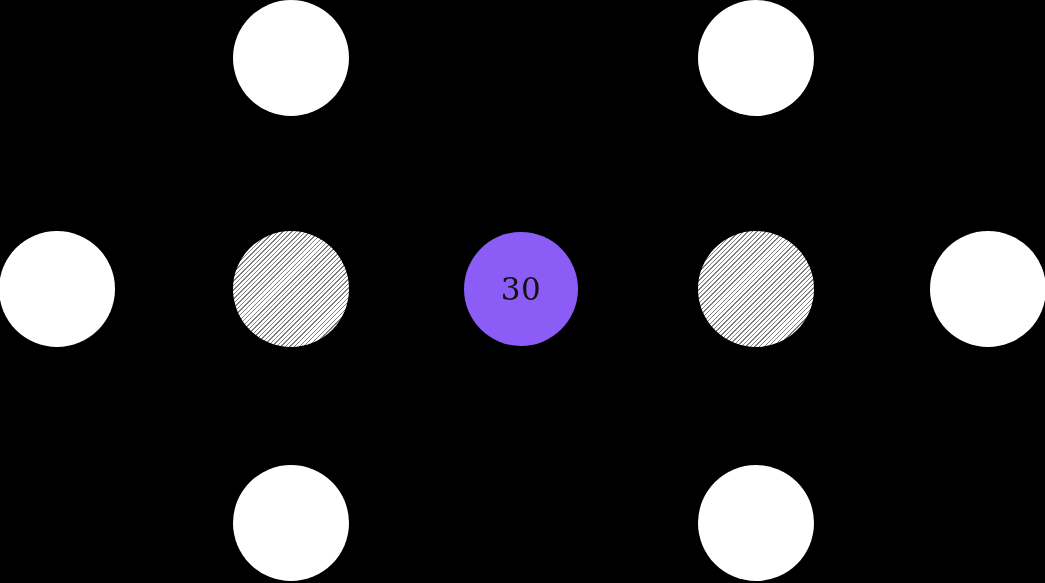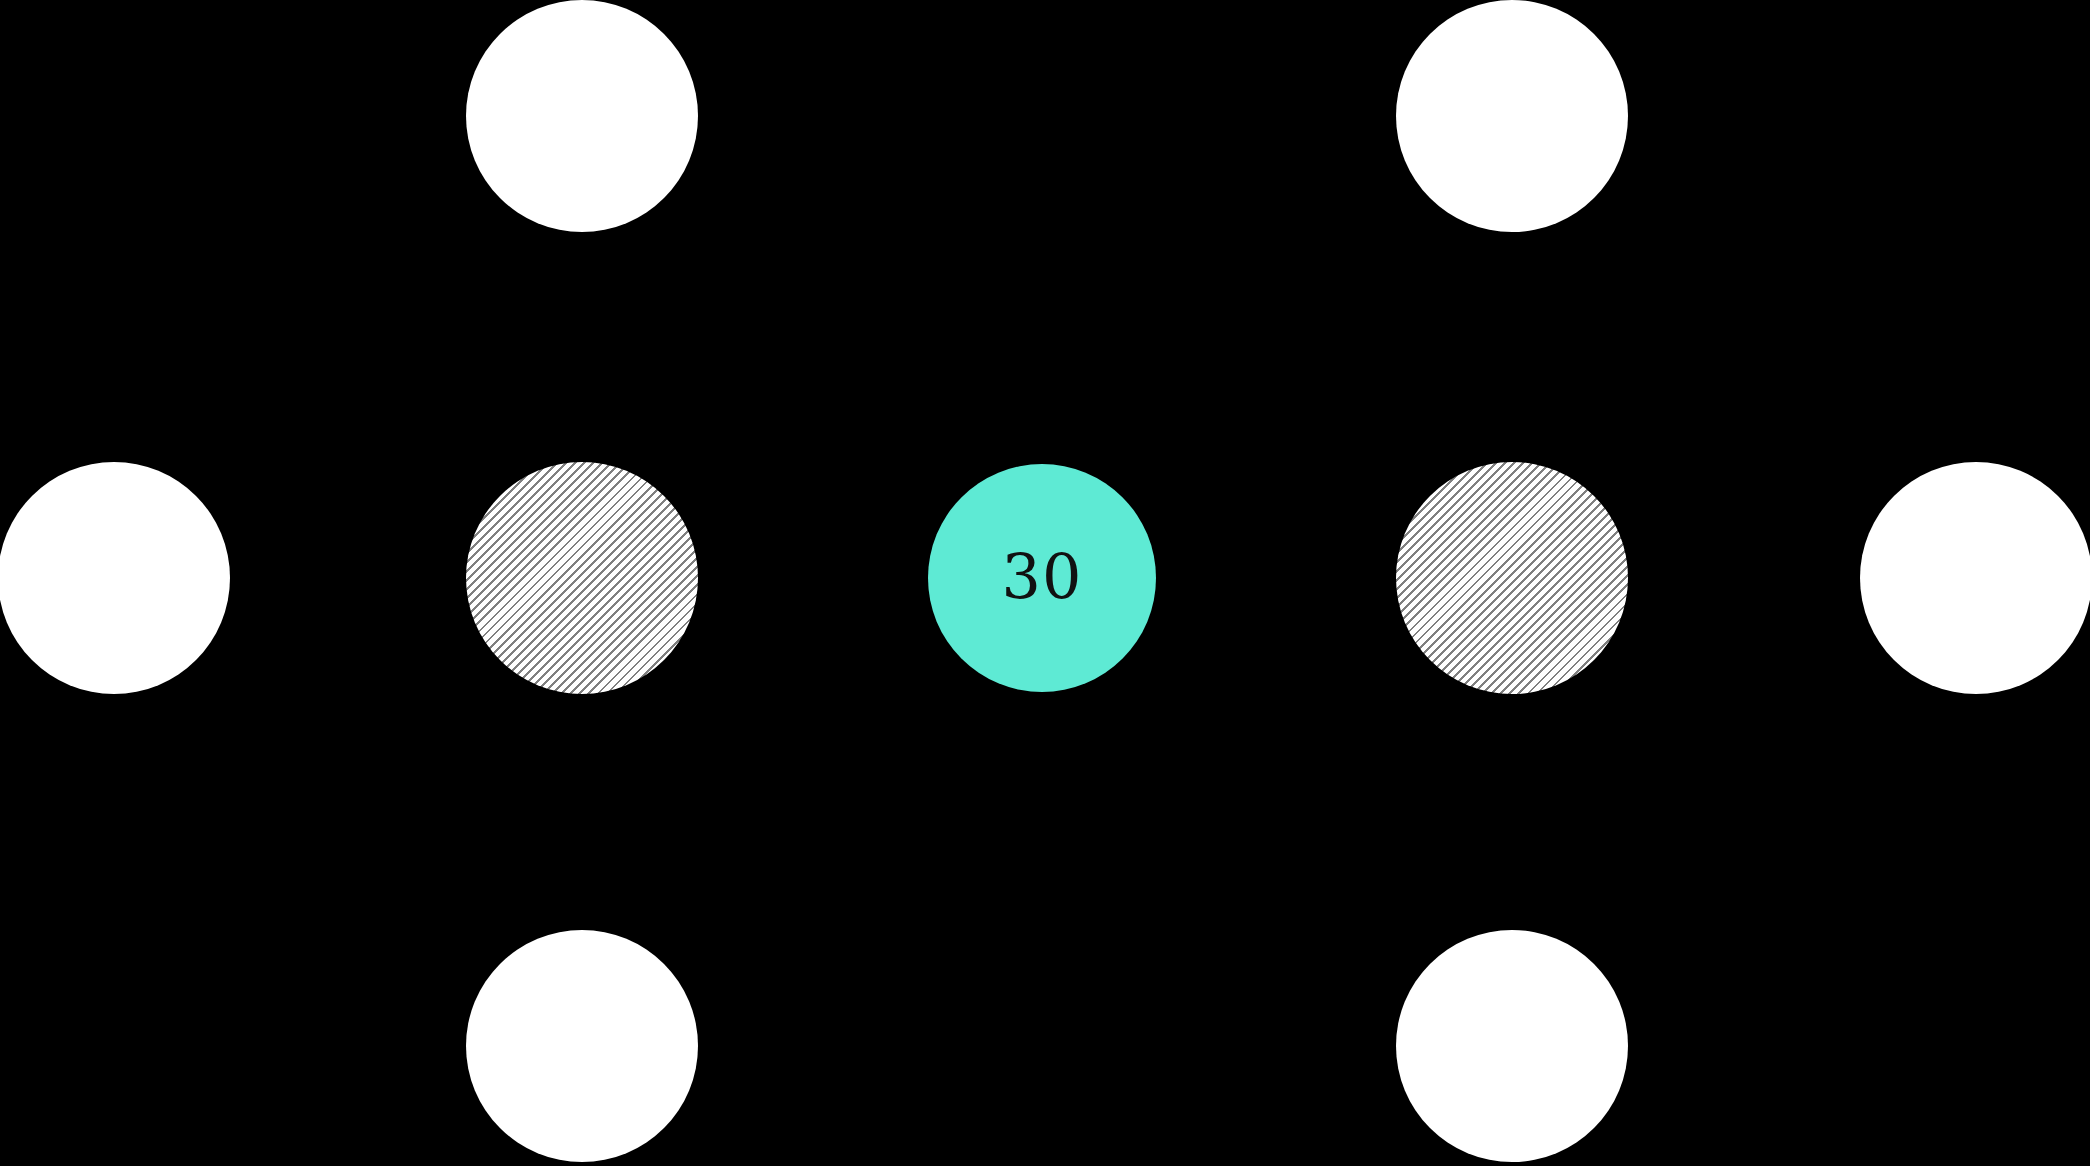--- a/index.html
+++ b/index.html
@@ -29,21 +29,21 @@
     background-color: #ffffff;
     background-image: repeating-linear-gradient(
       135deg,
       #808080 0px,
       #808080 1px,
       #ffffff 1px,
       #ffffff 3.2px
     );
   }
   .node-highlight {
-    background: #5eead4;
+    background: #8b5cf6;
   }
   .node-label {
     font-family: "DejaVu Serif", "Liberation Serif", serif;
     font-size: 31px;
     line-height: 1;
     color: #111111;
     user-select: none;
     letter-spacing: 0.5px;
   }
 </style>

